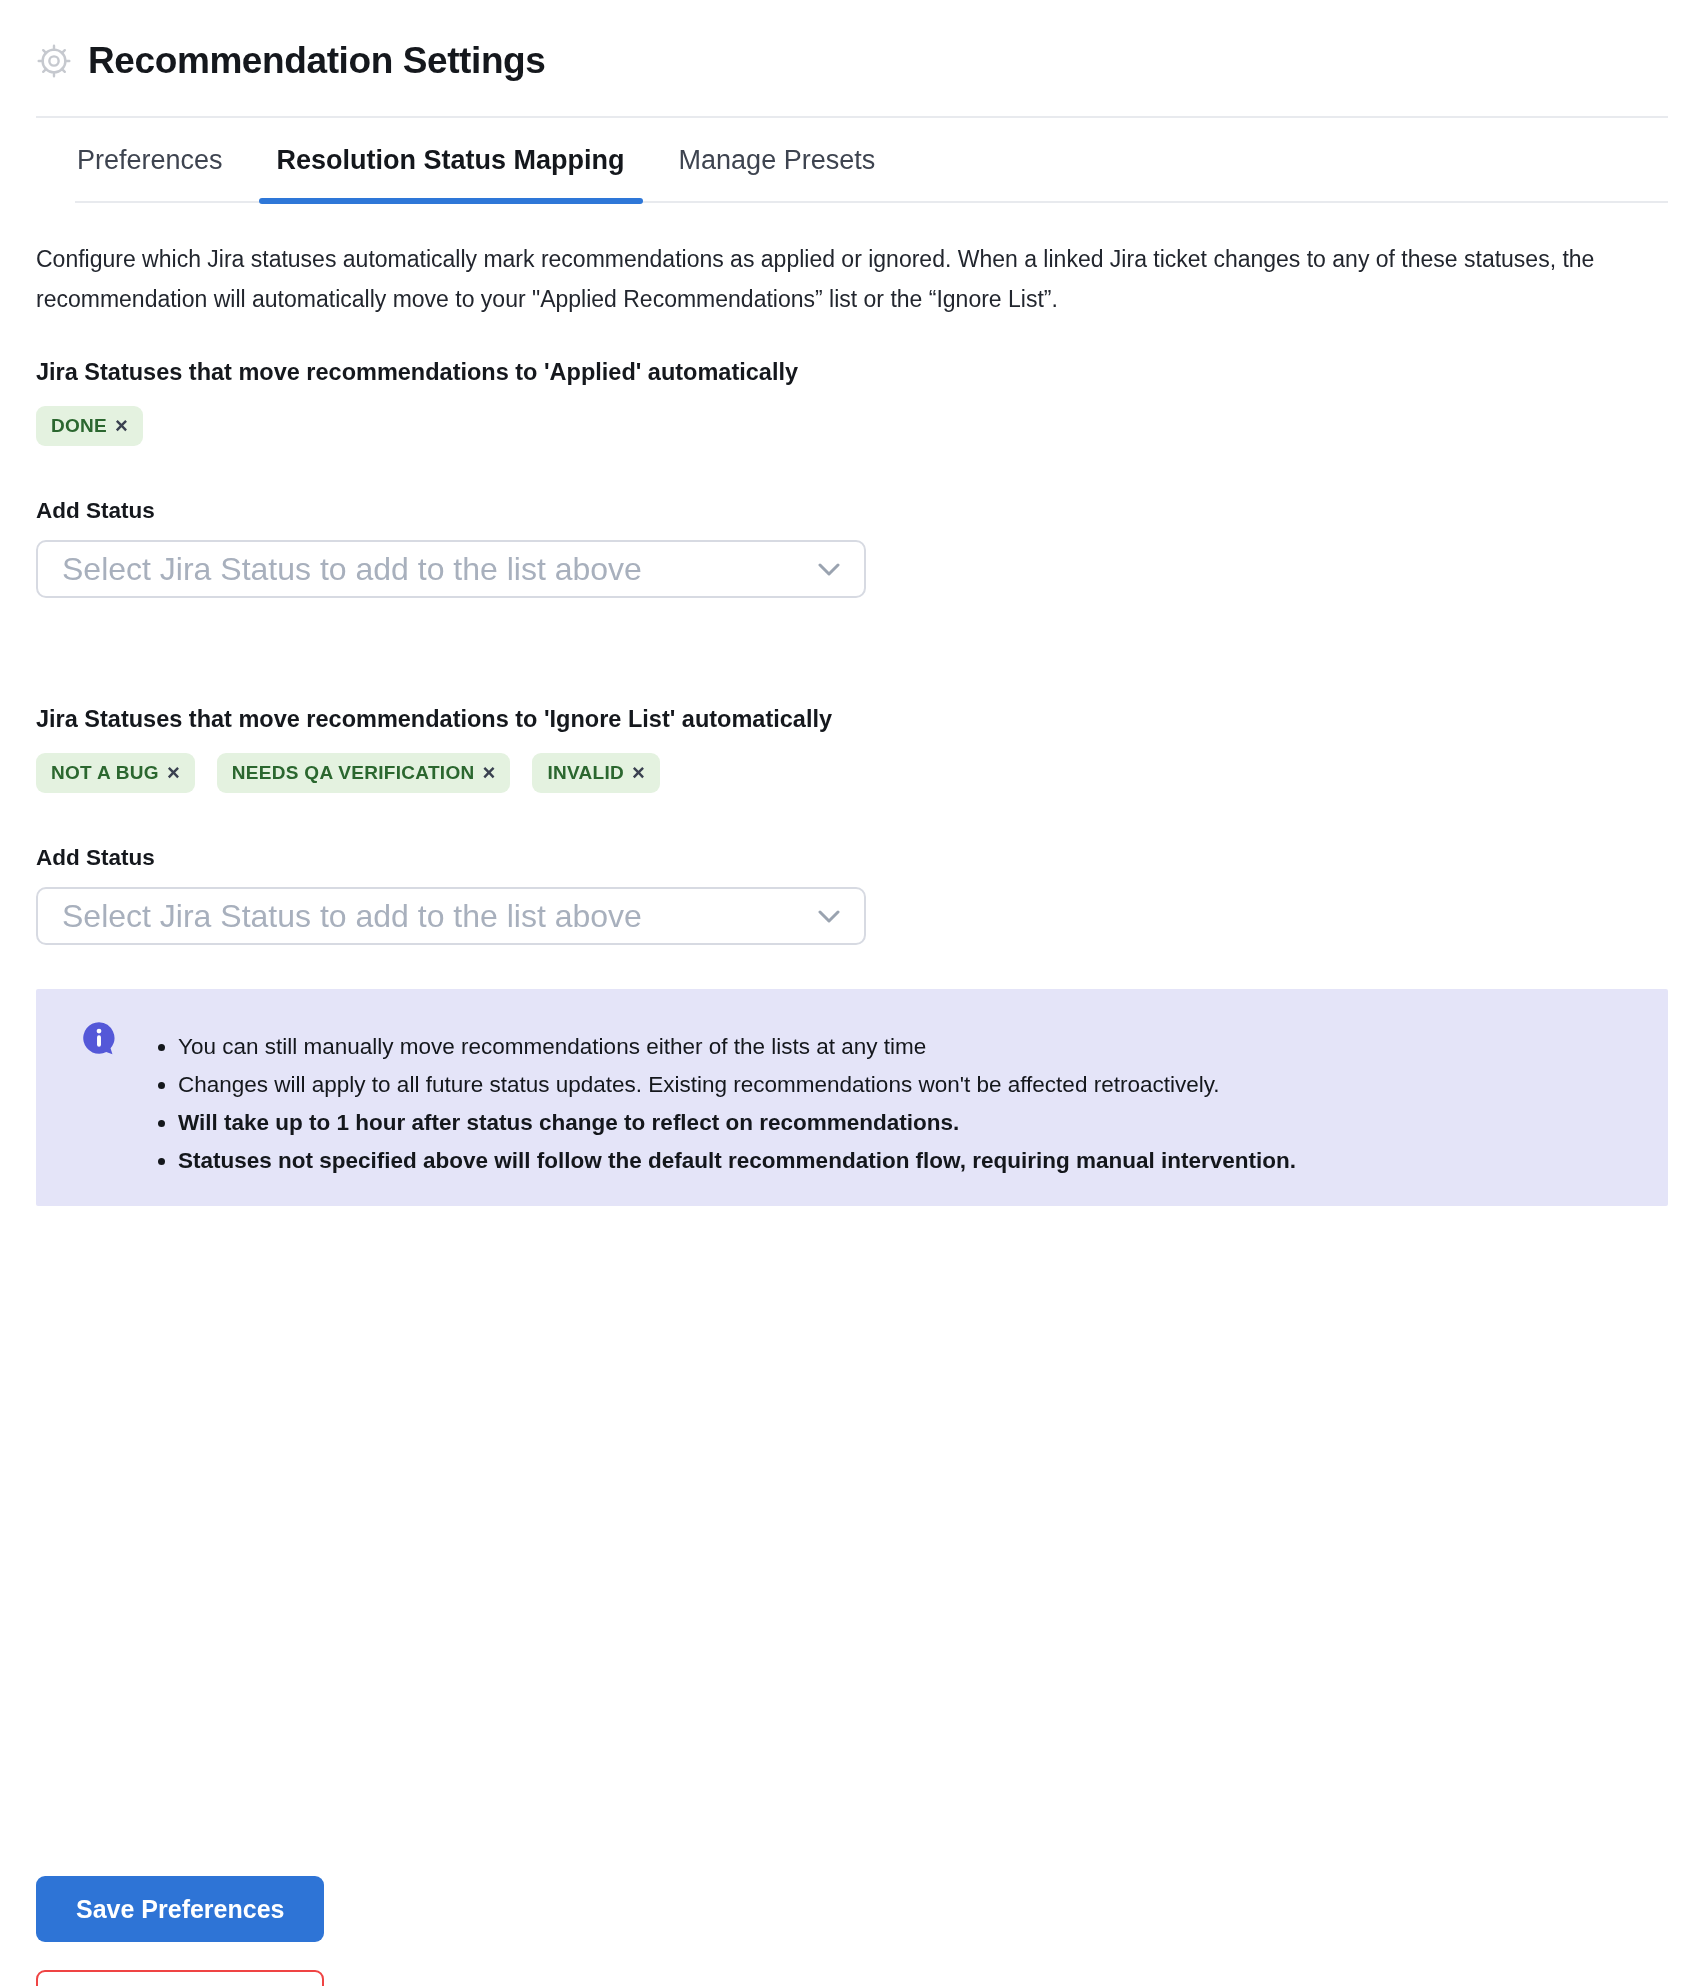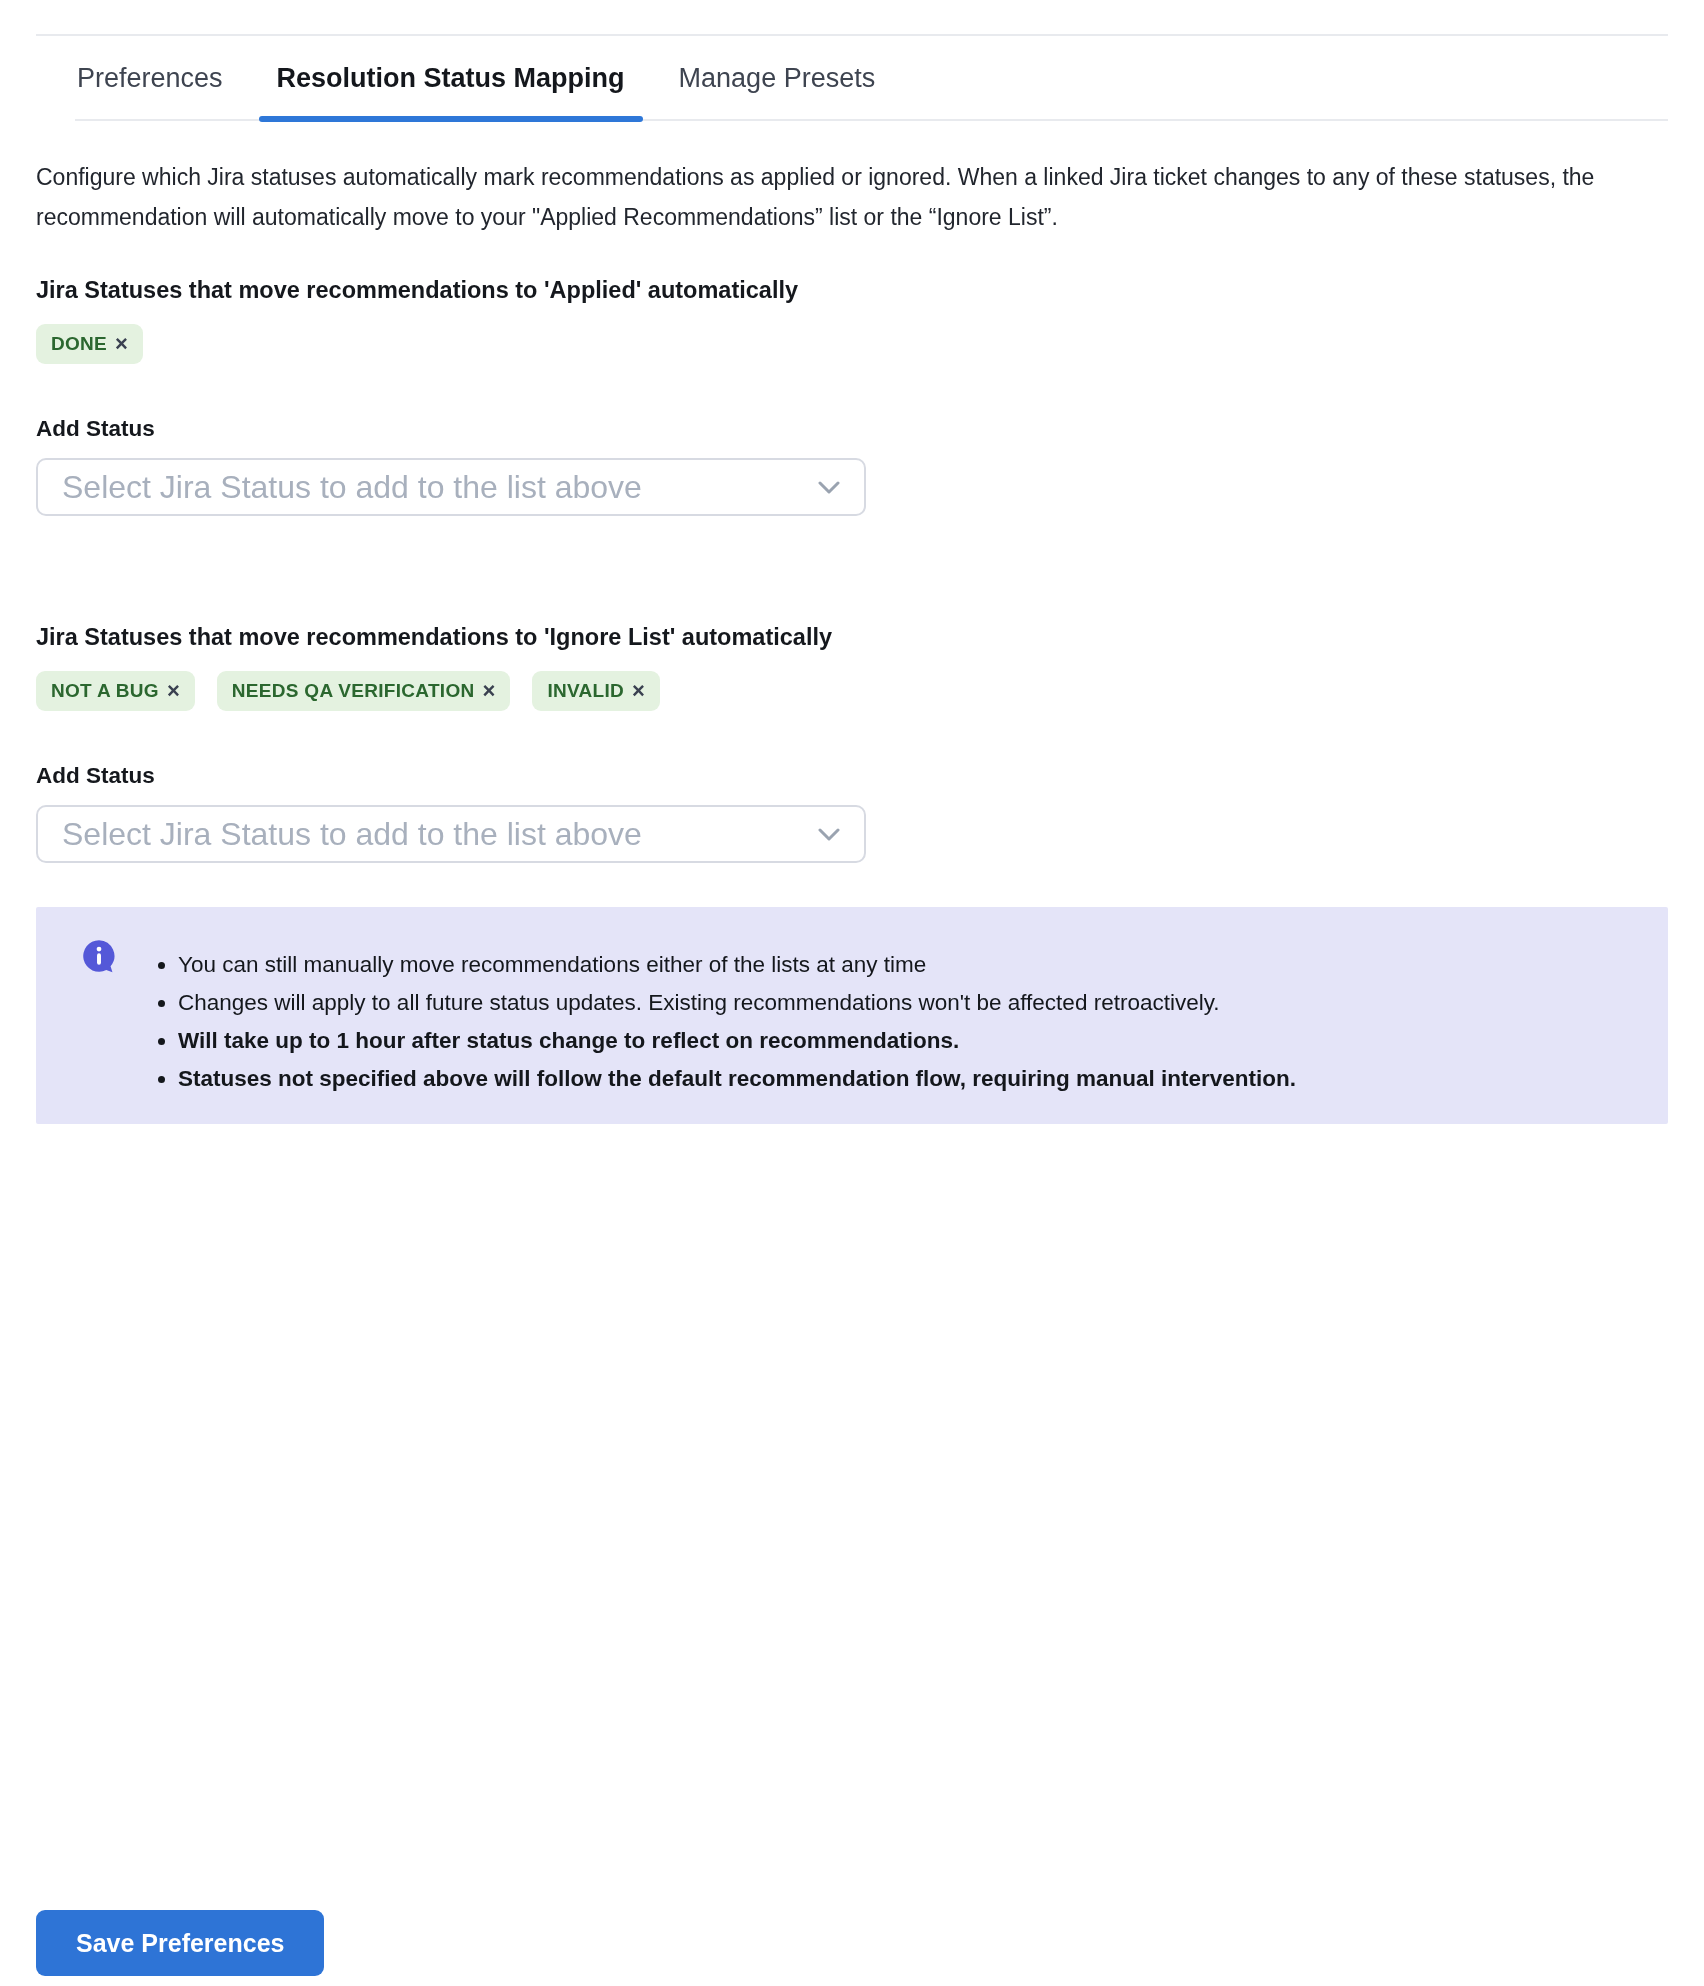--- a/index.html
+++ b/index.html
@@ -69,20 +69,28 @@
   .btn { font-family:"Liberation Sans", sans-serif; font-size:25px; font-weight:700;
          height:66px; border-radius:9px; cursor:pointer; }
   .btn.save { background:#2e74d6; color:#ffffff; border:none; padding:0 40px; }
   .btn.cancel { background:#ffffff; color:#2e74d6; border:2px solid #ef4444; padding:0 38px; }
 </style>
 </head>
 <body>
 
 <div class="page">
 
+  <div class="hdr">
+    <svg class="gear" viewBox="0 0 24 24" fill="none" stroke="#c6c9cf" stroke-width="1.6" stroke-linecap="round">
+      <circle cx="12" cy="12" r="3.1"></circle>
+      <circle cx="12" cy="12" r="7.6"></circle>
+      <path d="M12 1.8v2.8 M12 19.4v2.8 M1.8 12h2.8 M19.4 12h2.8 M4.8 4.8l2 2 M17.2 17.2l2 2 M19.2 4.8l-2 2 M6.8 17.2l-2 2"></path>
+    </svg>
+    <h1>Recommendation Settings</h1>
+  </div>
 
   <div class="divider"></div>
 
   <nav class="tabs">
     <div class="tab">Preferences</div>
     <div class="tab active">Resolution Status Mapping</div>
     <div class="tab">Manage Presets</div>
   </nav>
 
   <p class="desc">Configure which Jira statuses automatically mark recommendations as applied or ignored. When a linked Jira ticket changes to any of these statuses, the recommendation will automatically move to your "Applied Recommendations” list or the “Ignore List”.</p>

